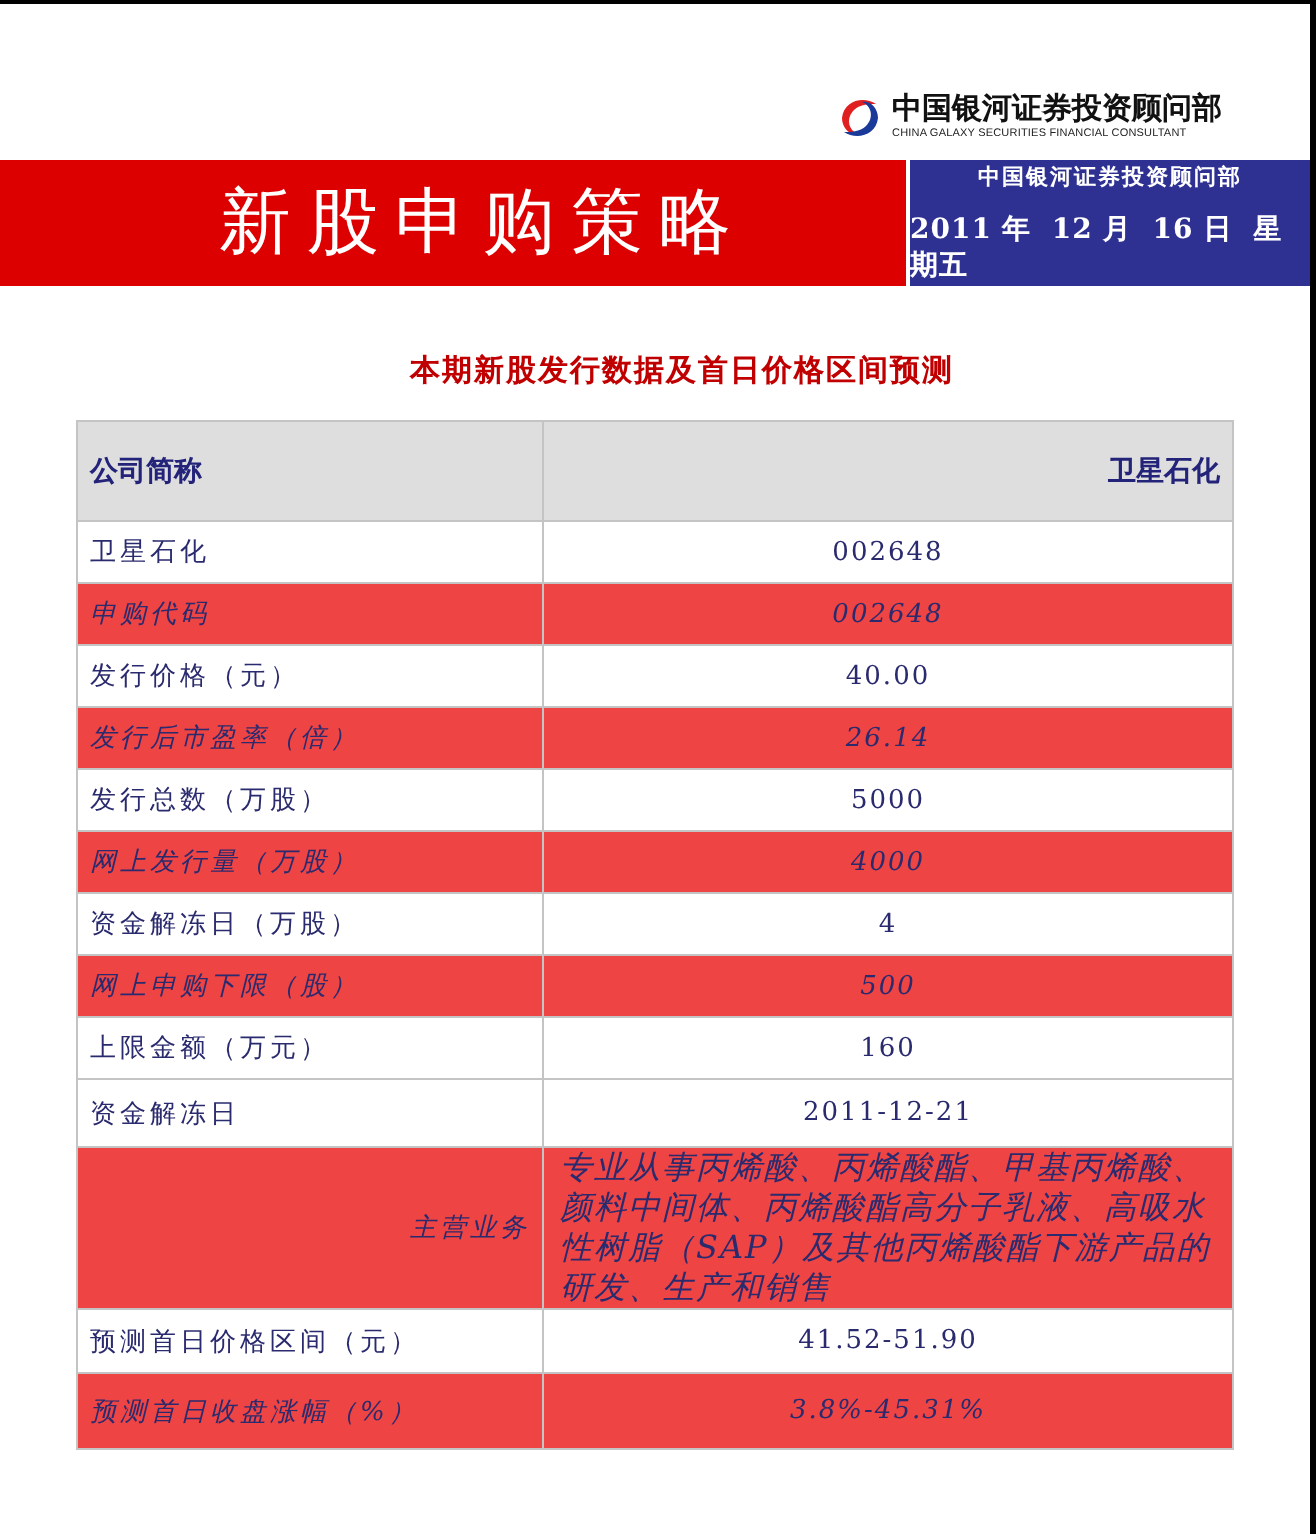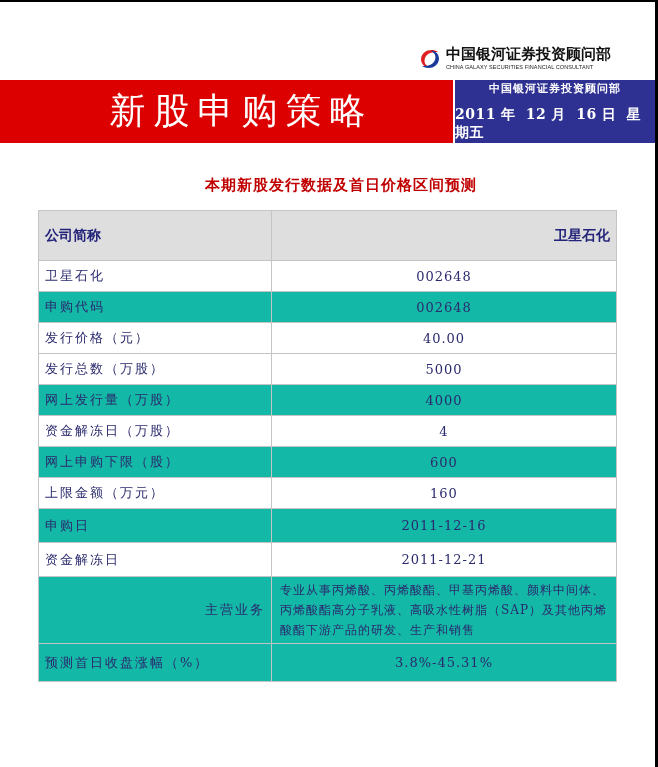--- a/index.html
+++ b/index.html
@@ -49,24 +49,24 @@
   }
   table.ipo col.c1 { width: 233px; }
   table.ipo col.c2 { width: 345px; }
   .hdr td { background: #dedede; height: 49px; font-weight: bold; color: #23237a; }
   .hdr td.val { text-align: right; font-size: 14px; }
   .hdr td.lab { font-size: 14px; }
   tr.r td { height: 30px; }
   tr.r td.val { text-align: center; letter-spacing: 1px; }
   tr.r td.lab { letter-spacing: 2px; }
   tr.white td { background: #ffffff; }
-  tr.grey td { background: #14b8a6; }
+  tr.grey td { background: #ef4444; font-style: italic; }
   tr.tall td { height: 33px; }
   tr.biz td { height: 66px; text-align: right; }
-  tr.biz td.val { text-align: left; font-size: 12px; line-height: 20px; letter-spacing: 1px; padding: 0 8px; }
+  tr.biz td.val { text-align: left; font-size: 16px; line-height: 20px; letter-spacing: 1px; padding: 0 8px; }
   tr.pred td { height: 31px; }
   tr.pred2 td { height: 37px; }
 </style>
 </head>
 <body>
 
 <div class="frame-top"></div>
 <div class="frame-right"></div>
 
 <div class="brand">
@@ -110,50 +110,54 @@
     <td class="val">002648</td>
   </tr>
   <tr class="r grey">
     <td class="lab">申购代码</td>
     <td class="val">002648</td>
   </tr>
   <tr class="r white">
     <td class="lab">发行价格（元）</td>
     <td class="val">40.00</td>
   </tr>
+  <tr class="r grey">
+    <td class="lab">发行后市盈率（倍）</td>
+    <td class="val">26.14</td>
+  </tr>
   <tr class="r white">
     <td class="lab">发行总数（万股）</td>
     <td class="val">5000</td>
   </tr>
   <tr class="r grey">
     <td class="lab">网上发行量（万股）</td>
     <td class="val">4000</td>
   </tr>
   <tr class="r white">
     <td class="lab">资金解冻日（万股）</td>
     <td class="val">4</td>
   </tr>
   <tr class="r grey">
     <td class="lab">网上申购下限（股）</td>
-    <td class="val">600</td>
+    <td class="val">500</td>
   </tr>
   <tr class="r white">
     <td class="lab">上限金额（万元）</td>
     <td class="val">160</td>
-  </tr>
-  <tr class="r grey tall">
-    <td class="lab">申购日</td>
-    <td class="val">2011-12-16</td>
   </tr>
   <tr class="r white tall">
     <td class="lab">资金解冻日</td>
     <td class="val">2011-12-21</td>
   </tr>
   <tr class="r grey biz">
     <td class="lab">主营业务</td>
     <td class="val">专业从事丙烯酸、丙烯酸酯、甲基丙烯酸、颜料中间体、丙烯酸酯高分子乳液、高吸水性树脂（SAP）及其他丙烯酸酯下游产品的研发、生产和销售</td>
   </tr>
+  <tr class="r white pred">
+    <td class="lab">预测首日价格区间（元）</td>
+    <td class="val">41.52-51.90</td>
+  </tr>
   <tr class="r grey pred2">
     <td class="lab">预测首日收盘涨幅（%）</td>
     <td class="val">3.8%-45.31%</td>
   </tr>
 </tbody>
   </table>
 
 </body></html>

